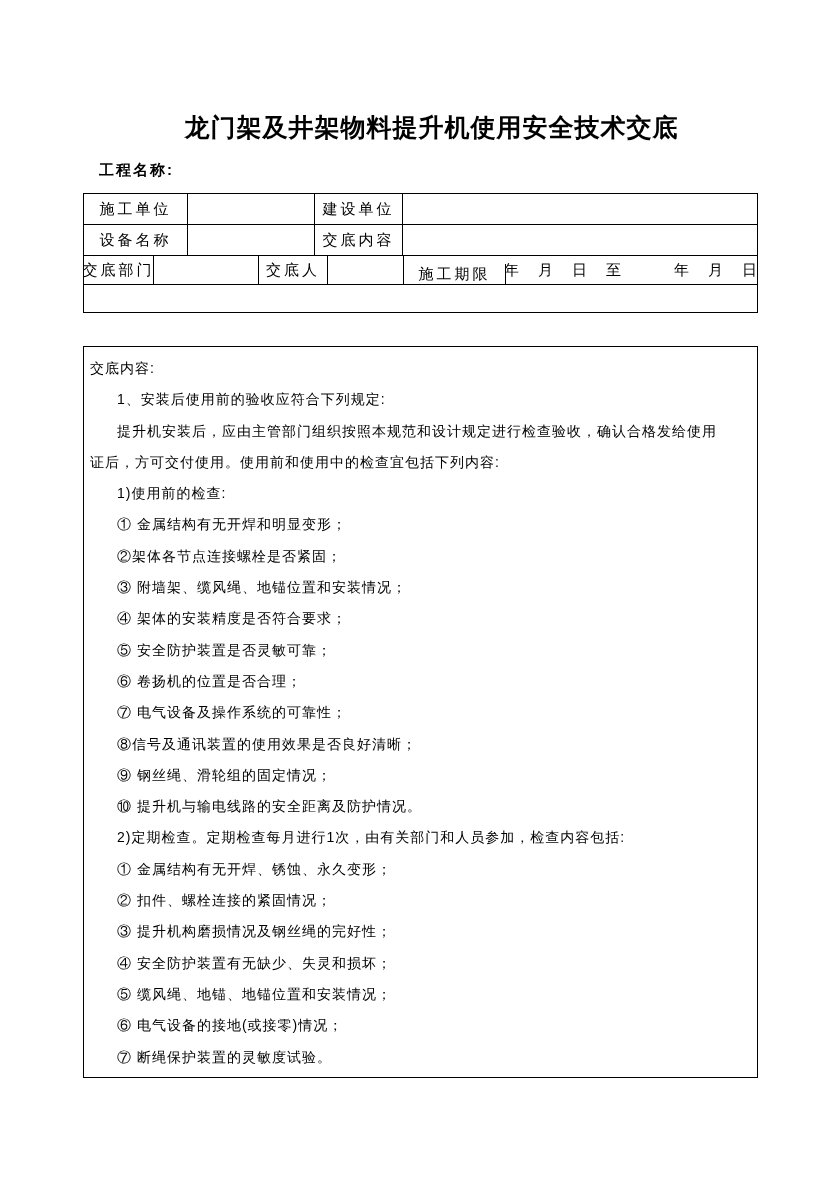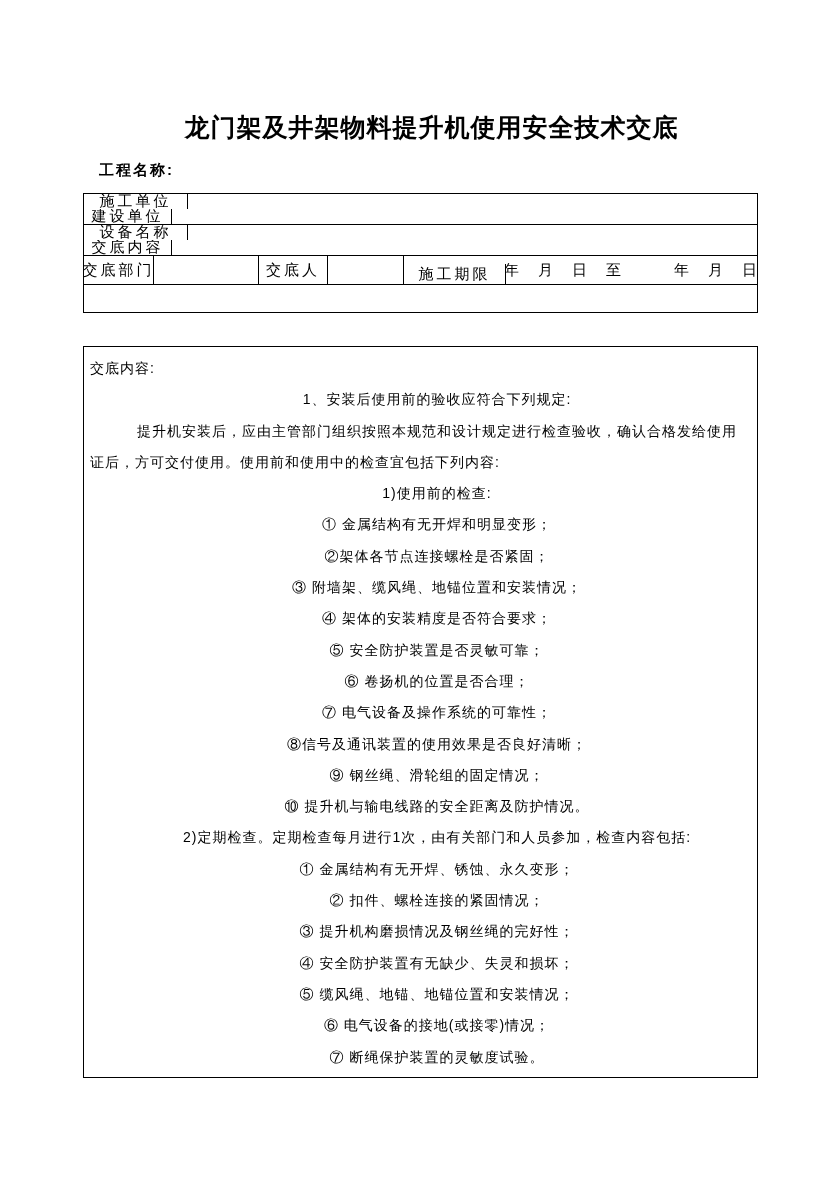--- a/index.html
+++ b/index.html
@@ -42,21 +42,21 @@
     border-right: 1px solid #000;
     display: flex; align-items: center;
     font-size: 15px;
     letter-spacing: 3px;
     overflow: hidden;
     white-space: nowrap;
   }
   .cell:last-child { border-right: none; }
   .cell.lbl { justify-content: center; }
   .cell.val { justify-content: flex-start; padding-left: 6px; }
-  .r-std { height: 31px; flex-direction: column; }
+  .r-std { height: 31px; }
   .r3 { height: 29px; }
   .r-sig { height: 25px; }
   .r-blank { height: 27px; }
   
   .w-a { width: 104px; } .w-b { width: 127px; } .w-c { width: 88px; } .w-d { flex: 1; }
   
   .w3-a { width: 70px; } .w3-b { width: 105px; } .w3-c { width: 69px; }
   .w3-d { width: 76px; } .w3-e { width: 102px; margin-top: 8px; } .w3-f { flex: 1; justify-content: center; letter-spacing: 2px; }
   .sig-cell {
     width: 100%; border-right: none;
@@ -74,21 +74,21 @@
   }
   .content-line {
     font-size: 14px;
     line-height: 31.3px;
     height: 31.3px;
     letter-spacing: 1px;
     padding-left: 6px;
     white-space: nowrap;
     overflow: hidden;
   }
-  .content-line.indent { padding-left: 33px; text-align: center; }
+  .content-line.indent { padding-left: 33px; }
 </style>
 </head>
 <body>
 
 <div class="page">
 
   <h1 class="doc-title">龙门架及井架物料提升机使用安全技术交底</h1>
 
   <div class="project-name">工程名称:</div>
 

